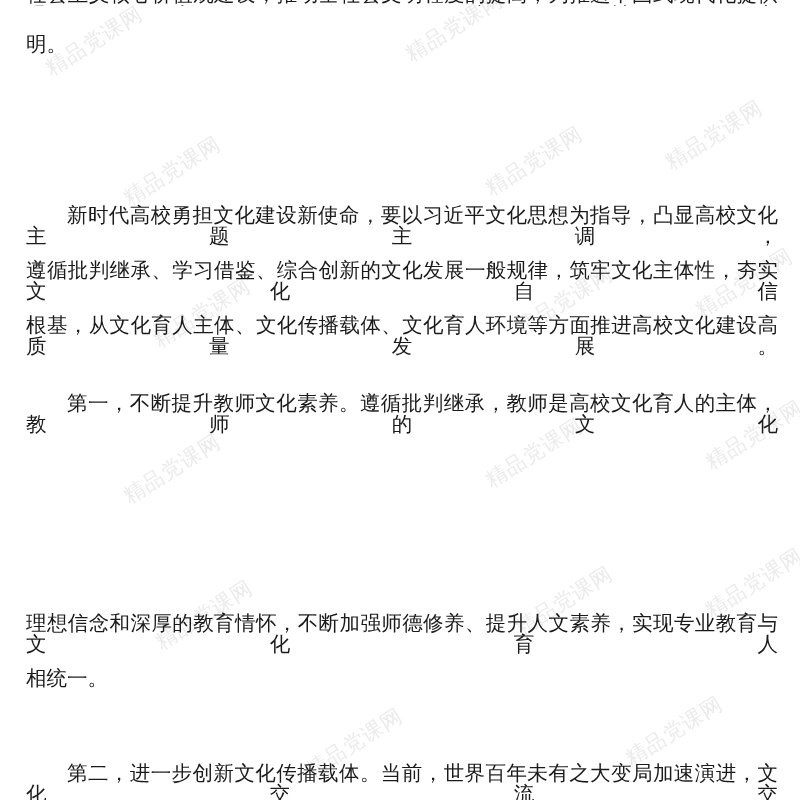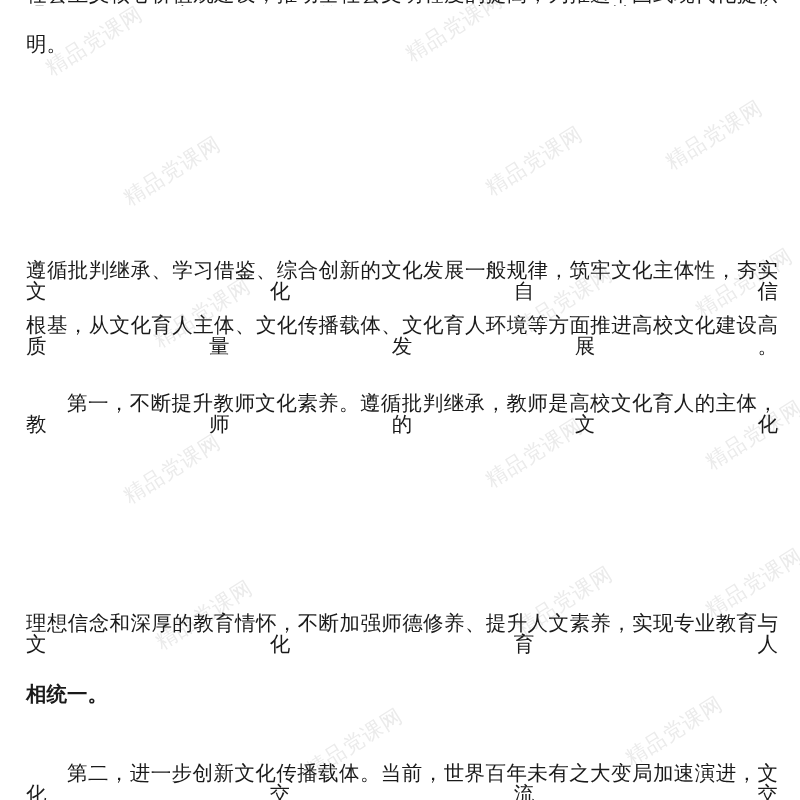--- a/index.html
+++ b/index.html
@@ -139,23 +139,24 @@
     <div class="wm" style="left:400px; top:44px;">精品党课网</div>
   </div>
 
   <div id="content-layer">
 
     <div class="clipped-top">社会主义核心价值观建设，推动全社会文明程度的提高，为推进中国式现代化提供强大的精神文</div>
 
     <div class="text-line flush" style="top:34px;">明。</div>
 
 
+    <div class="text-line justified" style="top:205px; text-indent:41px;">新时代高校勇担文化建设新使命，要以习近平文化思想为指导，凸显高校文化主题主调，</div>
     <div class="text-line justified" style="top:260px;">遵循批判继承、学习借鉴、综合创新的文化发展一般规律，筑牢文化主体性，夯实文化自信</div>
     <div class="text-line justified" style="top:315px;">根基，从文化育人主体、文化传播载体、文化育人环境等方面推进高校文化建设高质量发展。</div>
 
     <div class="text-line justified" style="top:393px; text-indent:41px;">第一，不断提升教师文化素养。遵循批判继承，教师是高校文化育人的主体，教师的文化</div>
     <div class="text-line justified" style="top:613px;">理想信念和深厚的教育情怀，不断加强师德修养、提升人文素养，实现专业教育与文化育人</div>
-    <div class="text-line flush" style="top:684px;font-weight:bold;">相统一。</div>
+    <div class="text-line flush" style="top:668px;">相统一。</div>
 
     <div class="clipped-bottom text-line justified" style="top:763px; text-indent:41px;">第二，进一步创新文化传播载体。当前，世界百年未有之大变局加速演进，文化交流交</div>
 
   </div>
 </div>
 
 </body></html>

